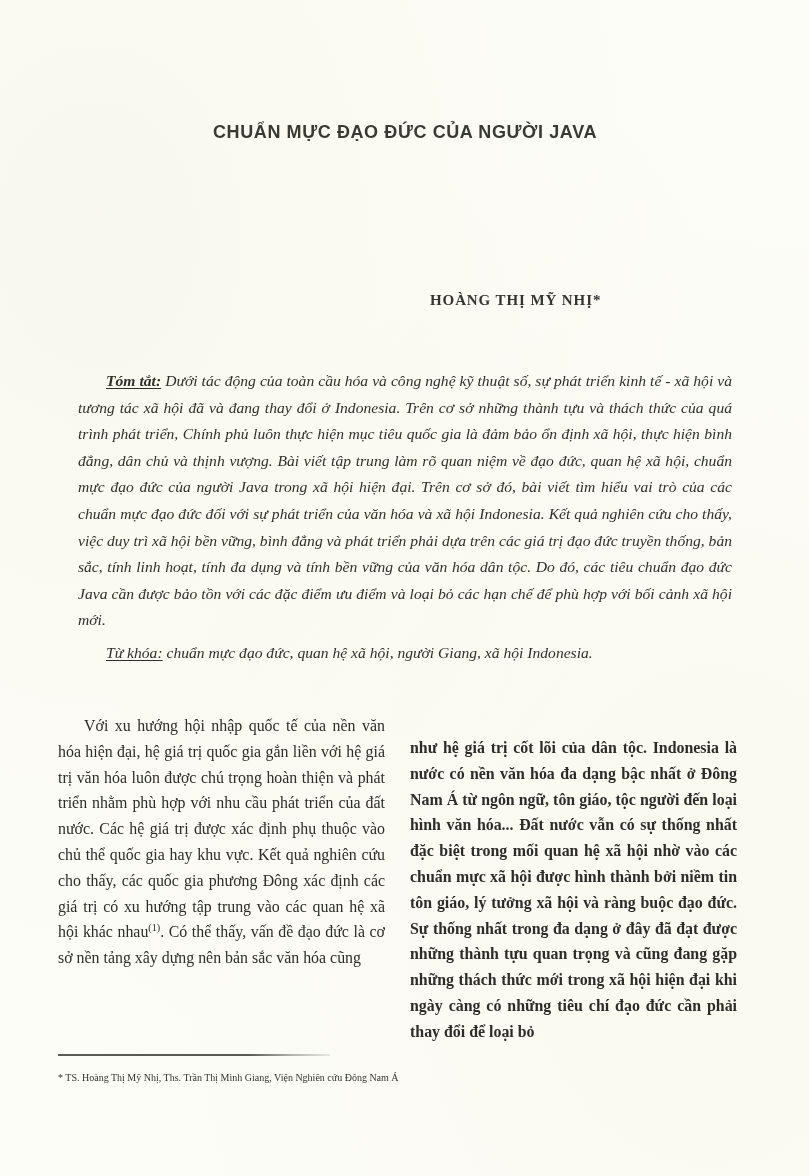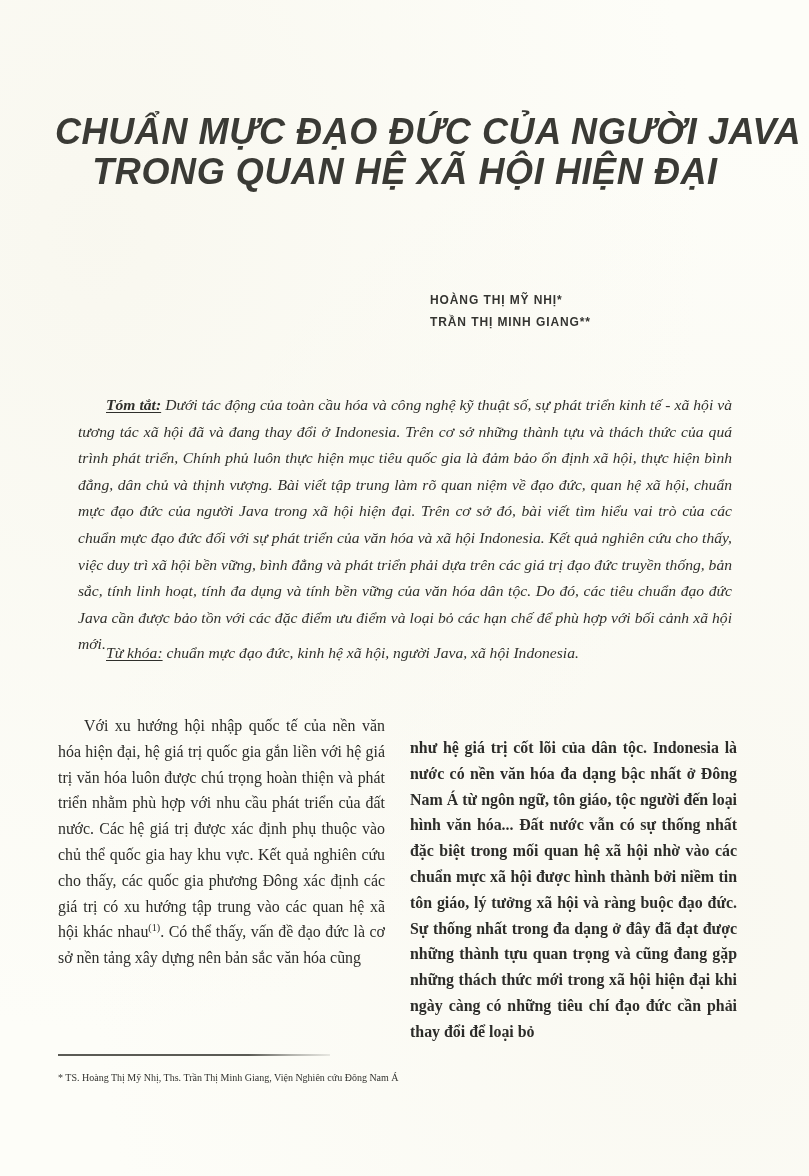--- a/index.html
+++ b/index.html
@@ -29,59 +29,57 @@
   .title-block {
     position: absolute;
     left: 55px;
     top: 112px;
     width: 700px;
     text-align: center;
   }
   .title-line {
     font-family: "Liberation Sans", sans-serif;
     font-weight: bold;
-    font-size: 36px;
+    font-size: 18px;
     letter-spacing: 0.6px;
     line-height: 40px;
     color: #3a3a35;
     white-space: nowrap;
-    font-style: italic;
   }
 
   
   .authors {
     position: absolute;
     left: 430px;
     top: 289px;
     width: 330px;
     text-align: left;
   }
   .author-line {
-    font-family: Liberation Sans, sans-serif;
+    font-family: Liberation Serif, serif;
     font-weight: bold;
-    font-size: 12px;
+    font-size: 15px;
     letter-spacing: 0.9px;
     line-height: 22px;
     color: #343431;
   }
 
   
   .abstract {
     position: absolute;
     left: 78px;
     top: 368px;
     width: 654px;
     font-style: italic;
     font-size: 15.6px;
     line-height: 26.6px;
     text-align: justify;
     text-align-last: left;
     color: #2f2f2b;
     text-indent: 28px;
-    margin-top: 24px;
   }
   .abstract .lead {
     font-weight: bold;
     font-style: italic;
     text-decoration: underline;
     text-underline-offset: 2px;
   }
   .keywords {
     position: absolute;
     left: 78px;
@@ -153,34 +151,32 @@
     text-align: left;
   }
 </style>
 </head>
 <body>
 
 <div class="page">
 
   <div class="title-block">
     <div class="title-line">CHUẨN MỰC ĐẠO ĐỨC CỦA NGƯỜI JAVA</div>
-    <div class="title-line">TRONG QUAN HỆ XÃ HỘI HIỆN ĐẠI</div>
   </div>
 
   <div class="authors">
     <div class="author-line">HOÀNG THỊ MỸ NHỊ*</div>
-    <div class="author-line">TRẦN THỊ MINH GIANG**</div>
   </div>
 
   <div class="abstract">
     <span class="lead">Tóm tắt:</span><span> Dưới tác động của toàn cầu hóa và công nghệ kỹ thuật số, sự phát triển kinh tế - xã hội và tương tác xã hội đã và đang thay đổi ở Indonesia. Trên cơ sở những thành tựu và thách thức của quá trình phát triển, Chính phủ luôn thực hiện mục tiêu quốc gia là đảm bảo ổn định xã hội, thực hiện bình đẳng, dân chủ và thịnh vượng. Bài viết tập trung làm rõ quan niệm về đạo đức, quan hệ xã hội, chuẩn mực đạo đức của người Java trong xã hội hiện đại. Trên cơ sở đó, bài viết tìm hiểu vai trò của các chuẩn mực đạo đức đối với sự phát triển của văn hóa và xã hội Indonesia. Kết quả nghiên cứu cho thấy, việc duy trì xã hội bền vững, bình đẳng và phát triển phải dựa trên các giá trị đạo đức truyền thống, bản sắc, tính linh hoạt, tính đa dụng và tính bền vững của văn hóa dân tộc. Do đó, các tiêu chuẩn đạo đức Java cần được bảo tồn với các đặc điểm ưu điểm và loại bỏ các hạn chế để phù hợp với bối cảnh xã hội mới.</span>
   </div>
 
   <div class="keywords">
-    <span class="lead">Từ khóa:</span><span> chuẩn mực đạo đức, kinh hệ xã hội, người Java, xã hội Indonesia.</span>
+    <span class="lead">Từ khóa:</span><span> chuẩn mực đạo đức, quan hệ xã hội, người Giang, xã hội Indonesia.</span>
   </div>
 
   <div class="col col-left">
     <p class="para"><span>Với xu hướng hội nhập quốc tế của nền văn hóa hiện đại, hệ giá trị quốc gia gắn liền với hệ giá trị văn hóa luôn được chú trọng hoàn thiện và phát triển nhằm phù hợp với nhu cầu phát triển của đất nước. Các hệ giá trị được xác định phụ thuộc vào chủ thể quốc gia hay khu vực. Kết quả nghiên cứu cho thấy, các quốc gia phương Đông xác định các giá trị có xu hướng tập trung vào các quan hệ xã hội khác nhau</span><sup>(1)</sup><span>. Có thể thấy, vấn đề đạo đức là cơ sở nền tảng xây dựng nên bản sắc văn hóa cũng</span></p>
   </div>
 
   <div class="col col-right">
     <p class="para cont">như hệ giá trị cốt lõi của dân tộc. Indonesia là nước có nền văn hóa đa dạng bậc nhất ở Đông Nam Á từ ngôn ngữ, tôn giáo, tộc người đến loại hình văn hóa... Đất nước vẫn có sự thống nhất đặc biệt trong mối quan hệ xã hội nhờ vào các chuẩn mực xã hội được hình thành bởi niềm tin tôn giáo, lý tưởng xã hội và ràng buộc đạo đức. Sự thống nhất trong đa dạng ở đây đã đạt được những thành tựu quan trọng và cũng đang gặp những thách thức mới trong xã hội hiện đại khi ngày càng có những tiêu chí đạo đức cần phải thay đổi để loại bỏ</p>
   </div>
 

